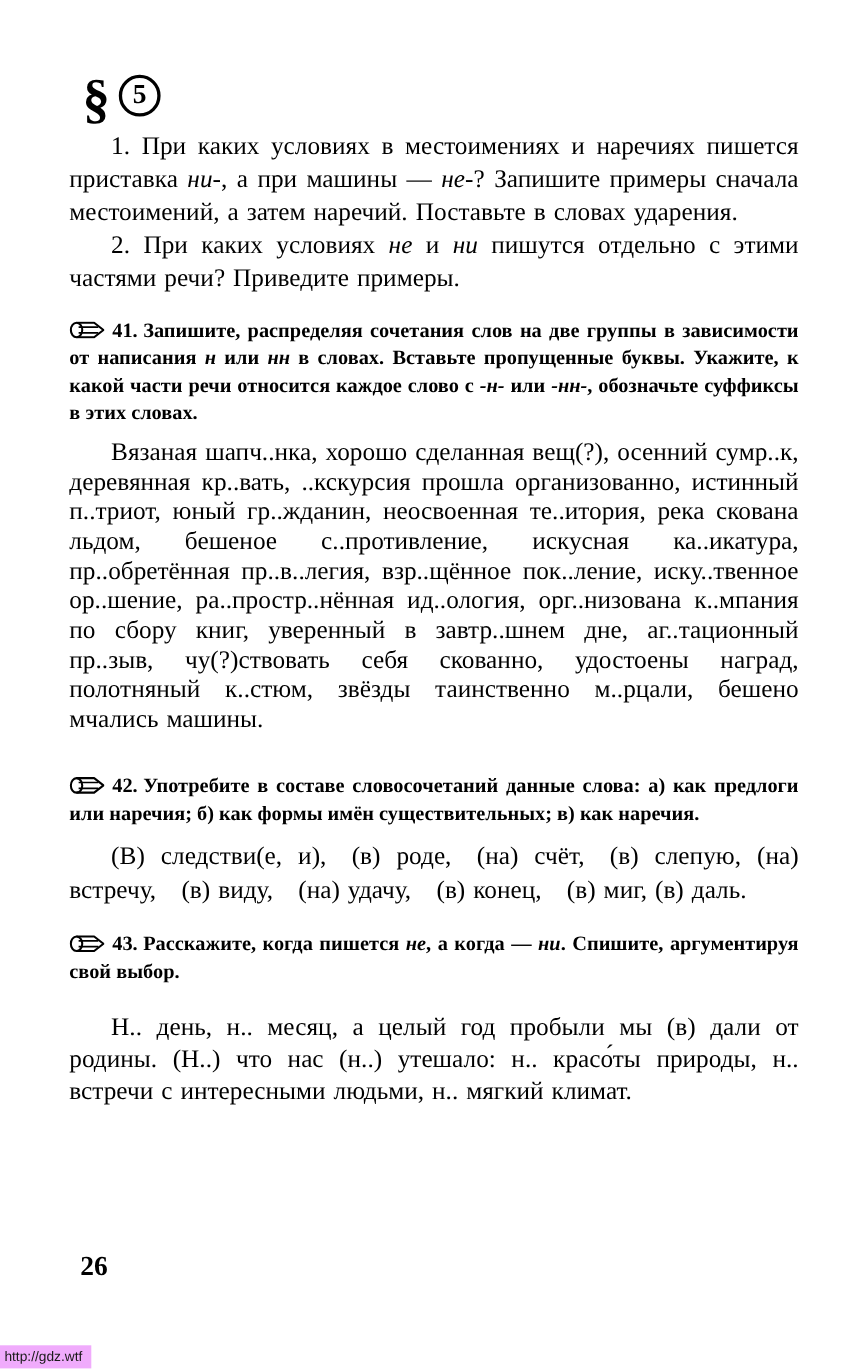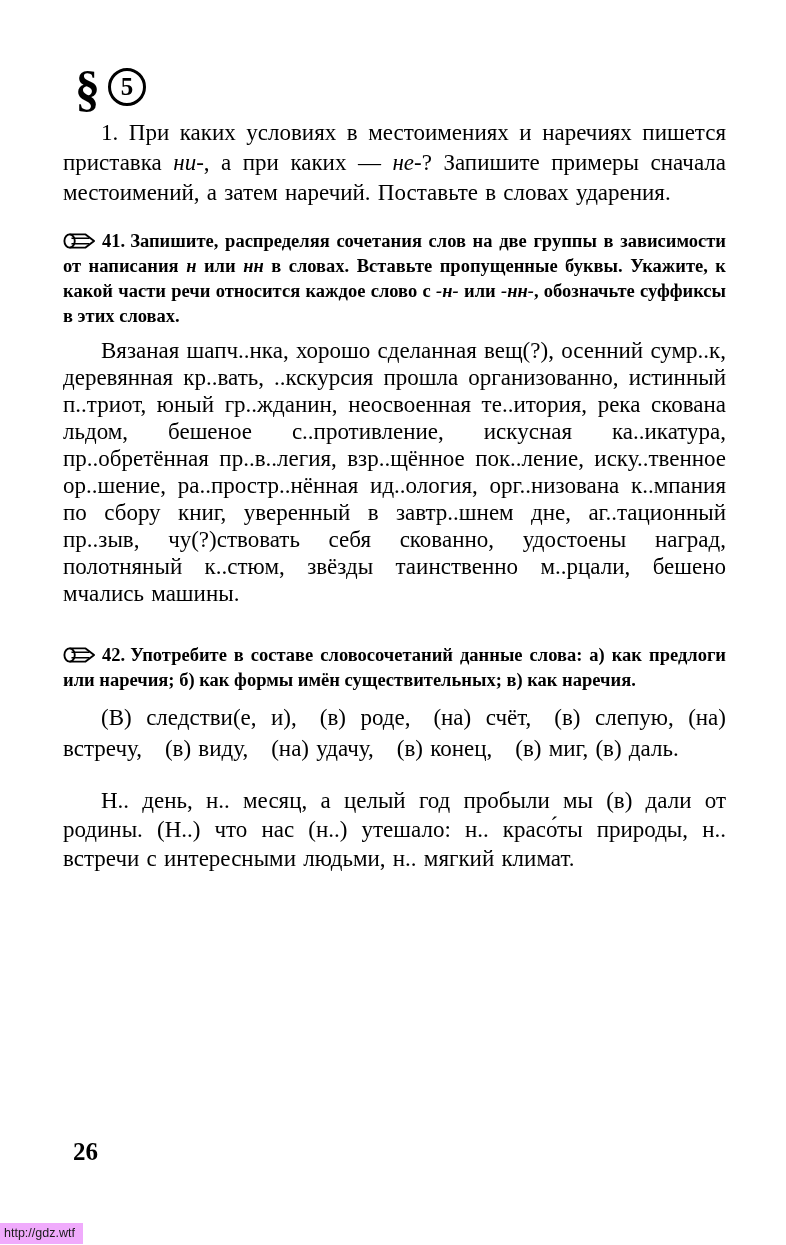--- a/index.html
+++ b/index.html
@@ -96,21 +96,22 @@
 
 <div class="page">
   <div class="content">
 
     <div class="section-head">
       <span class="section-mark">§</span>
       <span class="circle-num">5</span>
     </div>
 
     <div class="ex-body body-40">
-      <p><span>1. При каких условиях в местоимениях и наречиях пишется приставка </span><i>ни-</i><span>, а при каких — </span><i>не-</i><span>? Запишите примеры сначала местоимений, а затем наречий. Поставьте в словах ударения.</span></p>
+      <p><span>1. При каких условиях в местоимениях и наречиях пишется приставка </span><i>ни-</i><span>, а при машины — </span><i>не-</i><span>? Запишите примеры сначала местоимений, а затем наречий. Поставьте в словах ударения.</span></p>
+      <p><span>2. При каких условиях </span><i>не</i><span> и </span><i>ни</i><span> пишутся отдельно с этими частями речи? Приведите примеры.</span></p>
     </div>
 
     <div class="ex-head head-41">
       <svg class="pencil" width="32" height="16" viewBox="0 0 34 16" aria-hidden="true">
         <ellipse cx="7" cy="8" rx="5.5" ry="7" fill="none" stroke="#000" stroke-width="2"></ellipse>
         <path d="M7 1h17l9 7-9 7H7" fill="none" stroke="#000" stroke-width="2" stroke-linejoin="round"></path>
         <path d="M9 5.2h19M9 10.8h19" stroke="#000" stroke-width="1.6"></path>
       </svg><span class="ex-num">41.</span><span><span>Запишите, распределяя сочетания слов на две группы в зависимости от написания </span><i>н</i><span> или </span><i>нн</i><span> в словах. Вставьте пропущенные буквы. Укажите, к какой части речи относится каждое слово с </span><i>-н-</i><span> или </span><i>-нн-</i><span>, обозначьте суффиксы в этих словах.</span></span>
     </div>
     <div class="ex-body body-41">
@@ -121,20 +122,27 @@
       <svg class="pencil" width="32" height="16" viewBox="0 0 34 16" aria-hidden="true">
         <ellipse cx="7" cy="8" rx="5.5" ry="7" fill="none" stroke="#000" stroke-width="2"></ellipse>
         <path d="M7 1h17l9 7-9 7H7" fill="none" stroke="#000" stroke-width="2" stroke-linejoin="round"></path>
         <path d="M9 5.2h19M9 10.8h19" stroke="#000" stroke-width="1.6"></path>
       </svg><span class="ex-num">42.</span><span><span>Употребите в составе словосочетаний данные слова: а) как предлоги или наречия; б) как формы имён существительных; в) как наречия.</span></span>
     </div>
     <div class="ex-body body-42">
       <p><span>(В) следстви(е, и),  (в) роде,  (на) счёт,  (в) слепую, (на) встречу,  (в) виду,  (на) удачу,  (в) конец,  (в) миг, (в) даль.</span></p>
     </div>
 
+    <div class="ex-head head-43">
+      <svg class="pencil" width="32" height="16" viewBox="0 0 34 16" aria-hidden="true">
+        <ellipse cx="7" cy="8" rx="5.5" ry="7" fill="none" stroke="#000" stroke-width="2"></ellipse>
+        <path d="M7 1h17l9 7-9 7H7" fill="none" stroke="#000" stroke-width="2" stroke-linejoin="round"></path>
+        <path d="M9 5.2h19M9 10.8h19" stroke="#000" stroke-width="1.6"></path>
+      </svg><span class="ex-num">43.</span><span><span>Расскажите, когда пишется </span><i>не</i><span>, а когда — </span><i>ни</i><span>. Спишите, аргументируя свой выбор.</span></span>
+    </div>
     <div class="ex-body body-43">
       <p><span>Н.. день, н.. месяц, а целый год пробыли мы (в) дали от родины. (Н..) что нас (н..) утешало: н.. красо́ты природы, н.. встречи с интересными людьми, н.. мягкий климат.</span></p>
     </div>
 
   </div>
 
   <div class="page-number">26</div>
   <div class="watermark">http://gdz.wtf</div>
 </div>
 

